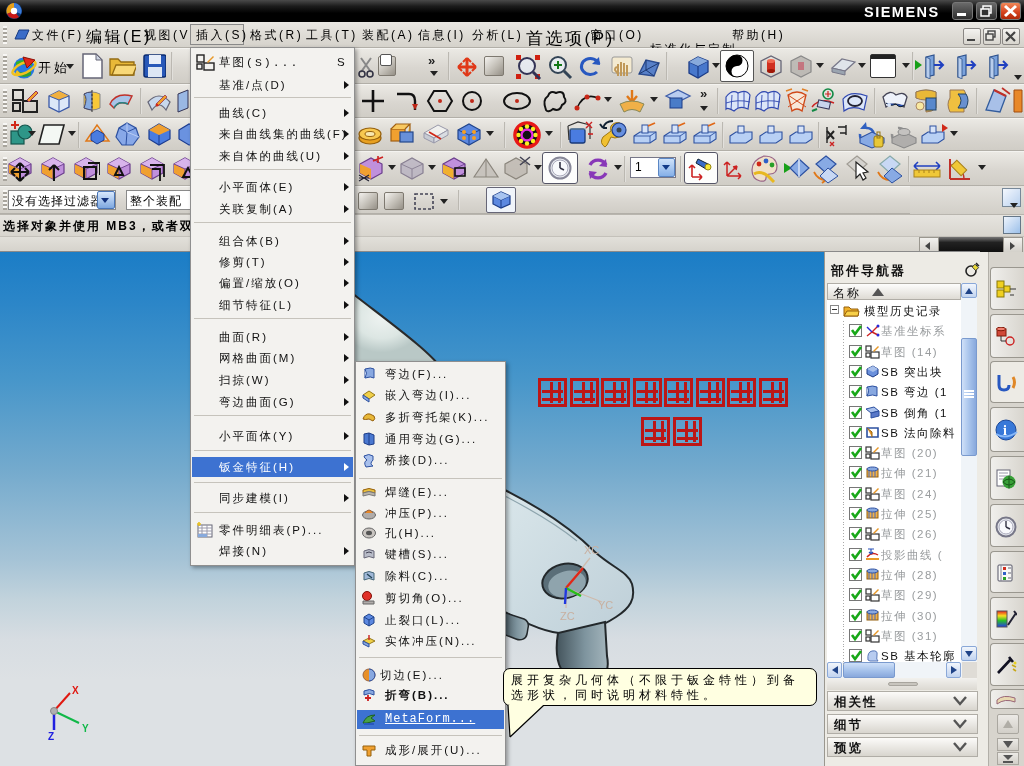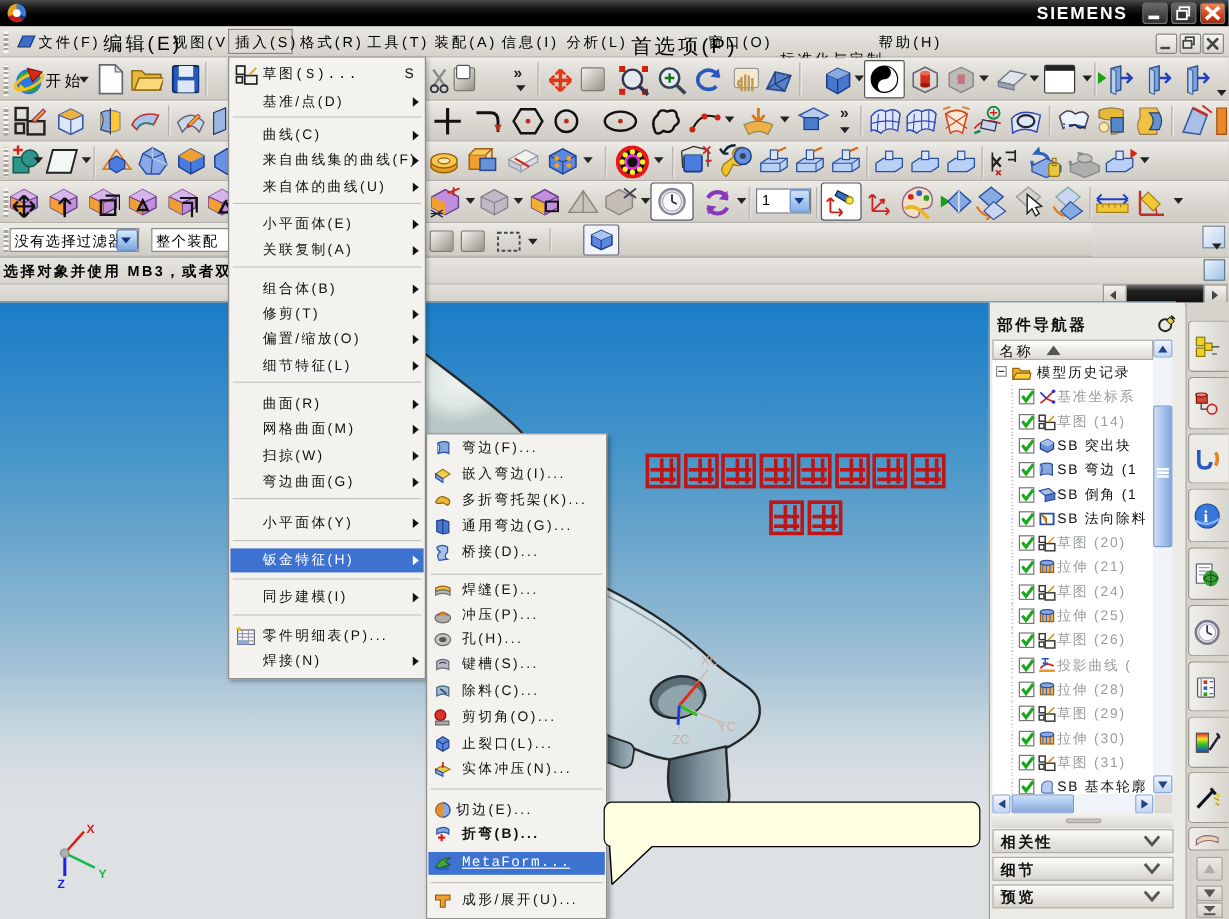--- a/index.html
+++ b/index.html
@@ -1157,12 +1157,13 @@
     </svg>
 <div class="mt" style="left:385px;top:741px;height:19px;line-height:19px;z-index:23;">成形/展开(U)...</div>
 <svg class="abs" style="left:361px;top:742px;z-index:23;" width="16" height="16">
       <path d="M2 4 L14 4 L14 8 L10 8 L10 14 L6 14 L6 8 L2 8 Z" fill="#f0a030" stroke="#96600c"></path>
     </svg>
 <div class="abs" style="left:503px;top:668px;width:314px;height:38px;background:#ffffe1;border:1px solid #000;border-radius:7px;z-index:30"></div>
 <svg class="abs" style="left:500px;top:705px;z-index:31" width="50" height="40">
       <path d="M8 0 L44 0 L10 32 Z" fill="#ffffe1"></path>
       <path d="M8 0 L10 32 M44 0 L10 32" stroke="#000" stroke-width="1.2" fill="none"></path>
     </svg>
+<div class="abs" style="left:511px;top:673px;width:302px;font-size:12px;line-height:15px;letter-spacing:4px;color:#000;z-index:32">展开复杂几何体（不限于钣金特性）到备选形状，同时说明材料特性。</div>
 </div>
 </body></html>

